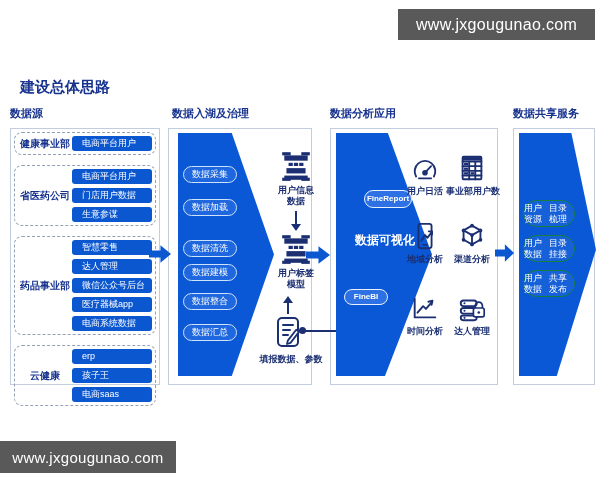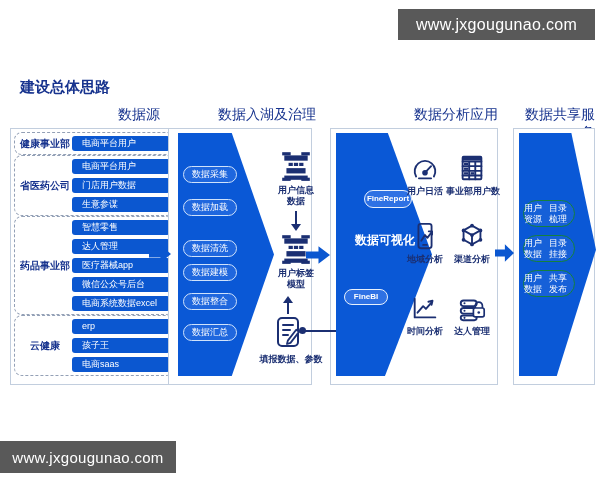--- a/index.html
+++ b/index.html
@@ -3,24 +3,24 @@
 <meta charset="utf-8">
 <style>
   html,body{margin:0;padding:0;background:#fff;}
   .canvas{position:relative;width:600px;height:480px;background:#fff;overflow:hidden;
           font-family:"Liberation Sans",sans-serif;}
   .wm{position:absolute;background:#595959;color:#fff;display:flex;align-items:center;
       justify-content:center;letter-spacing:.3px;}
   .wm-top{left:398px;top:9px;width:197px;height:31px;font-size:16px;}
   .wm-bottom{left:0;top:441px;width:176px;height:32px;font-size:15px;}
   .title{position:absolute;left:20px;top:78px;font-size:15px;font-weight:bold;color:#17338e;}
-  .col-header{position:absolute;top:106px;font-size:14px;font-weight:normal;color:#17338e;text-align:right;}
+  .col-header{position:absolute;top:106px;font-size:11px;font-weight:bold;color:#17338e;text-align:left;}
   .ch1{left:10px;width:150px;}.ch2{left:172px;width:144px;}.ch3{left:330px;width:168px;}.ch4{left:513px;width:82px;}
   .panel{position:absolute;top:128px;height:257px;border:1px solid #c2cede;background:#fff;box-sizing:border-box;}
-  .panel1{left:10px;width:168px;padding:3px;display:flex;flex-direction:column;gap:0;}
+  .panel1{left:10px;width:150px;padding:3px;display:flex;flex-direction:column;gap:10px;}
   .panel2{left:168px;width:144px;}
   .panel3{left:330px;width:168px;}
   .panel4{left:513px;width:82px;}
   
   .group{border:1px dashed #93a0b6;border-radius:8px;display:flex;align-items:center;padding:3px 3px;}
   .group-label{width:54px;text-align:center;font-size:10px;font-weight:bold;color:#17338e;flex:none;}
   .group-items{flex:1;display:flex;flex-direction:column;gap:4px;}
   .pill{background:#0b57d0;color:#fff;border-radius:3px;font-size:9px;height:15px;line-height:15px;
         padding-left:10px;}
   
@@ -91,22 +91,22 @@
         <div class="pill">电商平台用户</div>
         <div class="pill">门店用户数据</div>
         <div class="pill">生意参谋</div>
       </div>
     </div>
     <div class="group">
       <div class="group-label">药品事业部</div>
       <div class="group-items">
         <div class="pill">智慧零售</div>
         <div class="pill">达人管理</div>
+        <div class="pill">微信公众号后台</div>
         <div class="pill">医疗器械app</div>
-        <div class="pill">微信公众号后台</div>
         <div class="pill">电商系统数据excel</div>
       </div>
     </div>
     <div class="group">
       <div class="group-label">云健康</div>
       <div class="group-items">
         <div class="pill">erp</div>
         <div class="pill">孩子王</div>
         <div class="pill">电商saas</div>
       </div>

